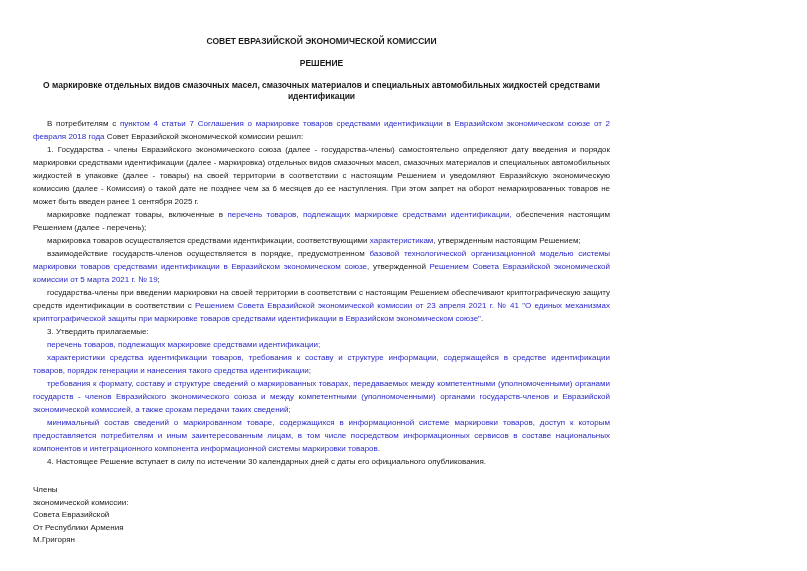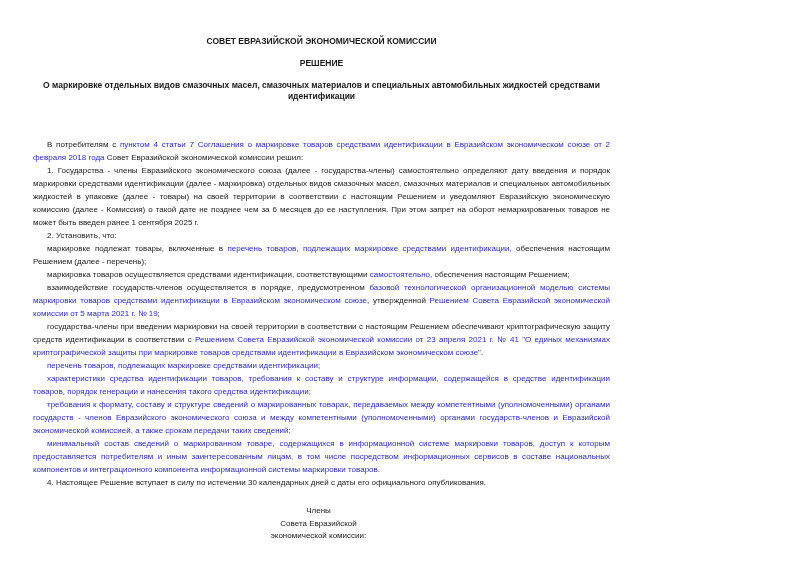--- a/index.html
+++ b/index.html
@@ -21,40 +21,40 @@
     padding:36px 33px 0 33px;
   }
   .hline{
     text-align:center;
     font-weight:bold;
     font-size:8.5px;
     line-height:11px;
     margin:0 0 11px 0;
   }
   .doc-title{
-    margin-bottom:36px;
+    margin-bottom:15px;
   }
   .content{
     margin-top:12px;
   }
   .para{
     margin:0;
     font-size:8px;
     line-height:13px;
     text-align:justify;
     text-indent:14px;
   }
   .lnk{
     color:var(--link);
     cursor:pointer;
     text-decoration:none;
   }
   .signatures{
     margin-top:16px;
-    text-align:center;
+    text-align:left;
     font-size:8px;
     line-height:12.5px;
     padding-right:6px;
   }
   .sig-line{margin:0;}
 </style>
 </head>
 <body>
 
 <div class="page">
@@ -63,44 +63,48 @@
     <div class="hline">СОВЕТ ЕВРАЗИЙСКОЙ ЭКОНОМИЧЕСКОЙ КОМИССИИ</div>
     <div class="hline">РЕШЕНИЕ</div>
     <div class="hline doc-title">О маркировке отдельных видов смазочных масел, смазочных материалов и специальных автомобильных жидкостей средствами идентификации</div>
   </div>
 
   <div class="content">
     <p class="para"><span>В потребителям с </span><span class="lnk">пунктом 4 статьи 7 Соглашения о маркировке товаров средствами идентификации в Евразийском экономическом союзе от 2 февраля 2018 года</span><span> Совет Евразийской экономической комиссии решил:</span></p>
 
     <p class="para">1. Государства - члены Евразийского экономического союза (далее - государства-члены) самостоятельно определяют дату введения и порядок маркировки средствами идентификации (далее - маркировка) отдельных видов смазочных масел, смазочных материалов и специальных автомобильных жидкостей в упаковке (далее - товары) на своей территории в соответствии с настоящим Решением и уведомляют Евразийскую экономическую комиссию (далее - Комиссия) о такой дате не позднее чем за 6 месяцев до ее наступления. При этом запрет на оборот немаркированных товаров не может быть введен ранее 1 сентября 2025 г.</p>
 
-    <p class="para">2. Установить, что:</p>
 
     <p class="para"><span>маркировке подлежат товары, включенные в </span><span class="lnk">перечень товаров, подлежащих маркировке средствами идентификации,</span><span> обеспечения настоящим Решением (далее - перечень);</span></p>
 
-    <p class="para"><span>маркировка товаров осуществляется средствами идентификации, соответствующими </span><span class="lnk">самостоятельно</span><span>, обеспечения настоящим Решением;</span></p>
+    <p class="para"><span>маркировка товаров осуществляется средствами идентификации, соответствующими </span><span class="lnk">характеристикам</span><span>, утвержденным настоящим Решением;</span></p>
 
 
 
     <p class="para"><span>взаимодействие государств-членов осуществляется в порядке, предусмотренном </span><span class="lnk">базовой технологической организационной моделью системы маркировки товаров средствами идентификации в Евразийском экономическом союзе</span><span>, утвержденной </span><span class="lnk">Решением Совета Евразийской экономической комиссии от 5 марта 2021 г. № 19</span><span>;</span></p>
 
     <p class="para"><span>государства-члены при введении маркировки на своей территории в соответствии с настоящим Решением обеспечивают криптографическую защиту средств идентификации в соответствии с </span><span class="lnk">Решением Совета Евразийской экономической комиссии от 23 апреля 2021 г. № 41 "О единых механизмах криптографической защиты при маркировке товаров средствами идентификации в Евразийском экономическом союзе"</span><span>.</span></p>
 
+    <p class="para">3. Утвердить прилагаемые:</p>
 
     <p class="para lnk">перечень товаров, подлежащих маркировке средствами идентификации;</p>
 
     <p class="para lnk">характеристики средства идентификации товаров, требования к составу и структуре информации, содержащейся в средстве идентификации товаров, порядок генерации и нанесения такого средства идентификации;</p>
 
     <p class="para lnk">требования к формату, составу и структуре сведений о маркированных товарах, передаваемых между компетентными (уполномоченными) органами государств - членов Евразийского экономического союза и между компетентными (уполномоченными) органами государств-членов и Евразийской экономической комиссией, а также срокам передачи таких сведений;</p>
 
     <p class="para lnk">минимальный состав сведений о маркированном товаре, содержащихся в информационной системе маркировки товаров, доступ к которым предоставляется потребителям и иным заинтересованным лицам, в том числе посредством информационных сервисов в составе национальных компонентов и интеграционного компонента информационной системы маркировки товаров.</p>
 
     <p class="para">4. Настоящее Решение вступает в силу по истечении 30 календарных дней с даты его официального опубликования.</p>
   </div>
 
   <div class="signatures">
     <div class="sig-line">Члены</div>
+    <div class="sig-line">экономической комиссии:</div>
     <div class="sig-line">Совета Евразийской</div>
-    <div class="sig-line">экономической комиссии:</div>
+    <div>
+      <div class="sig-line">От Республики Армения</div>
+      <div class="sig-line">М.Григорян</div>
+    </div>
 
   </div>
 
 </div>
 
 </body></html>

